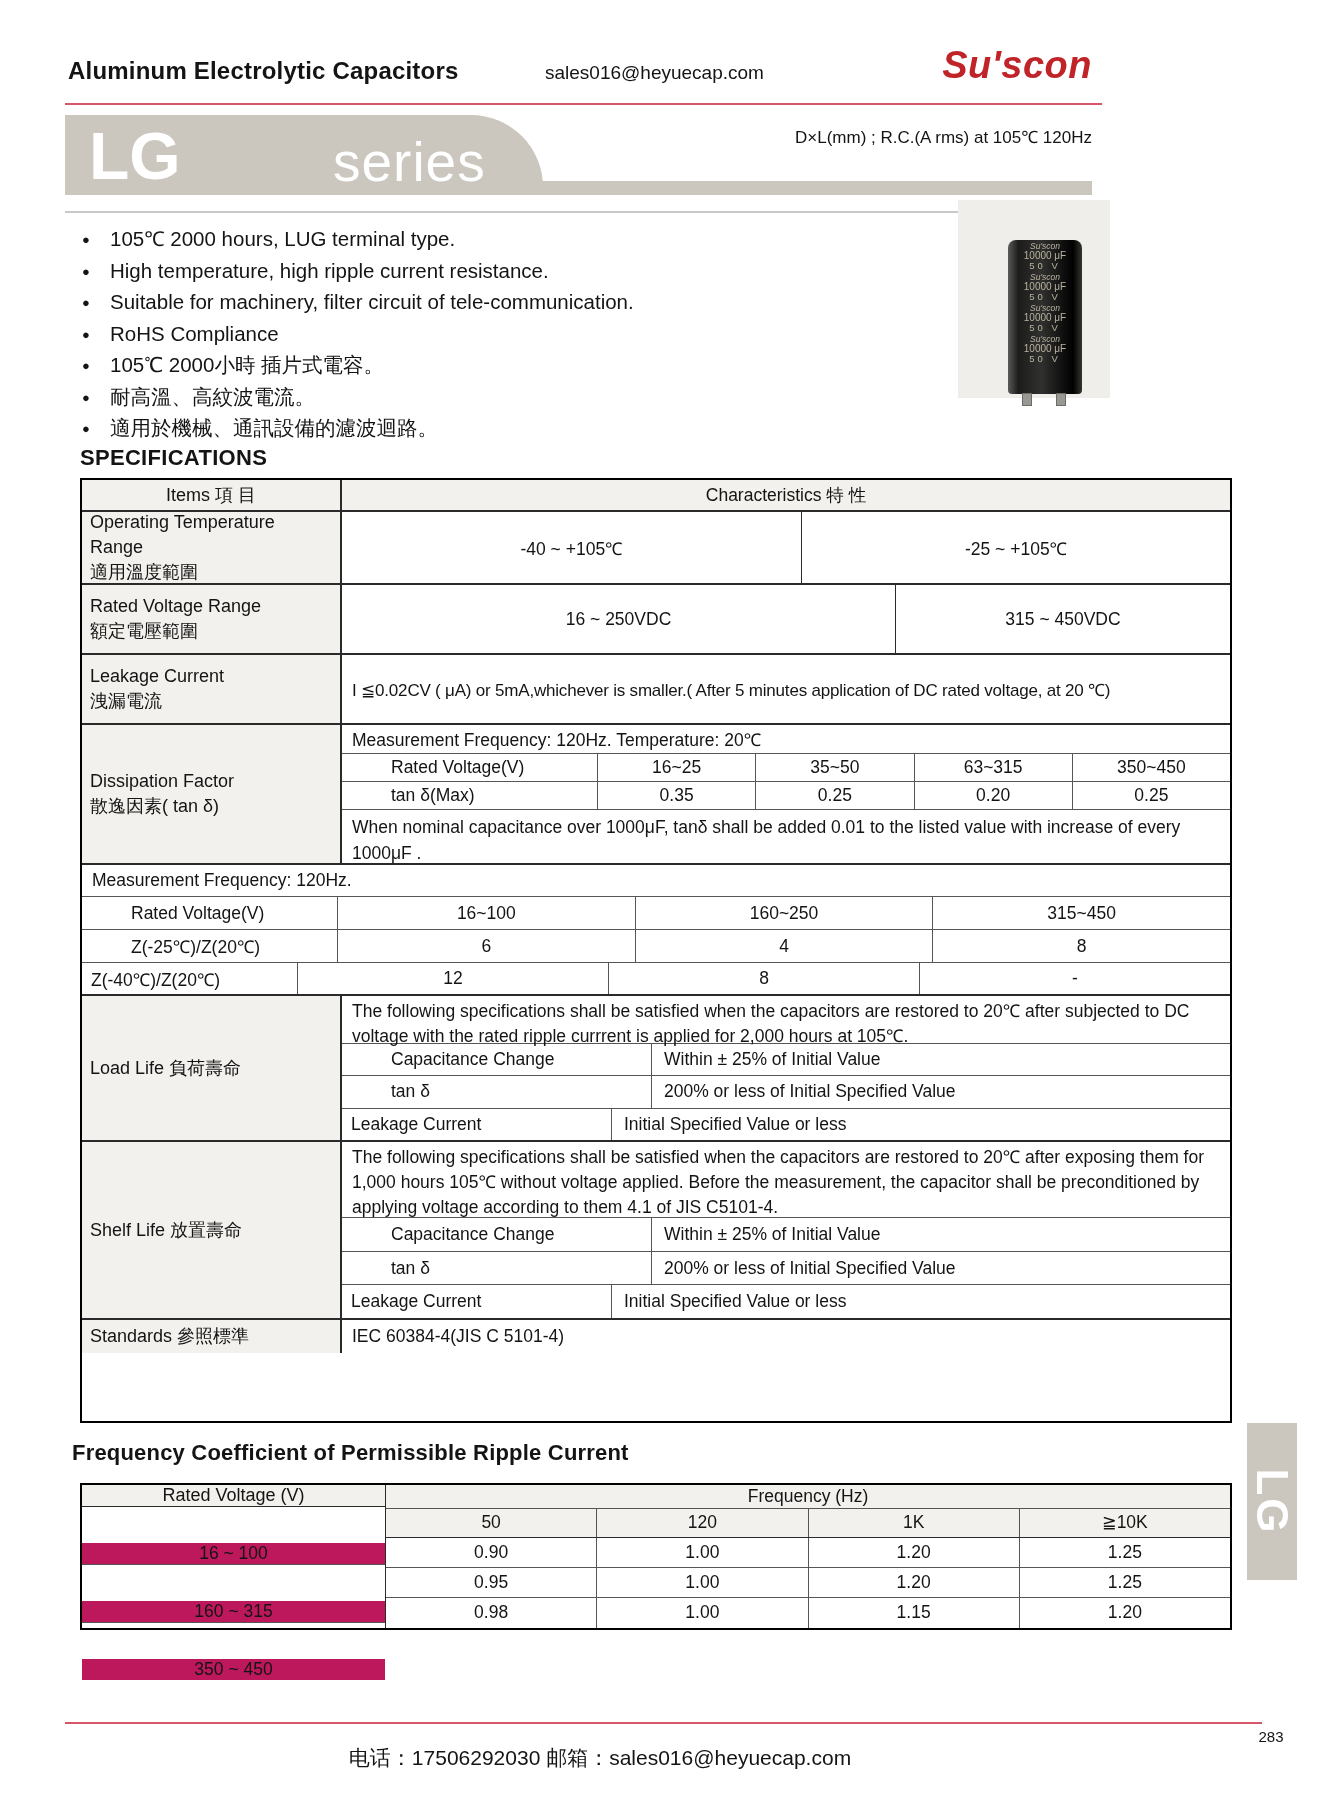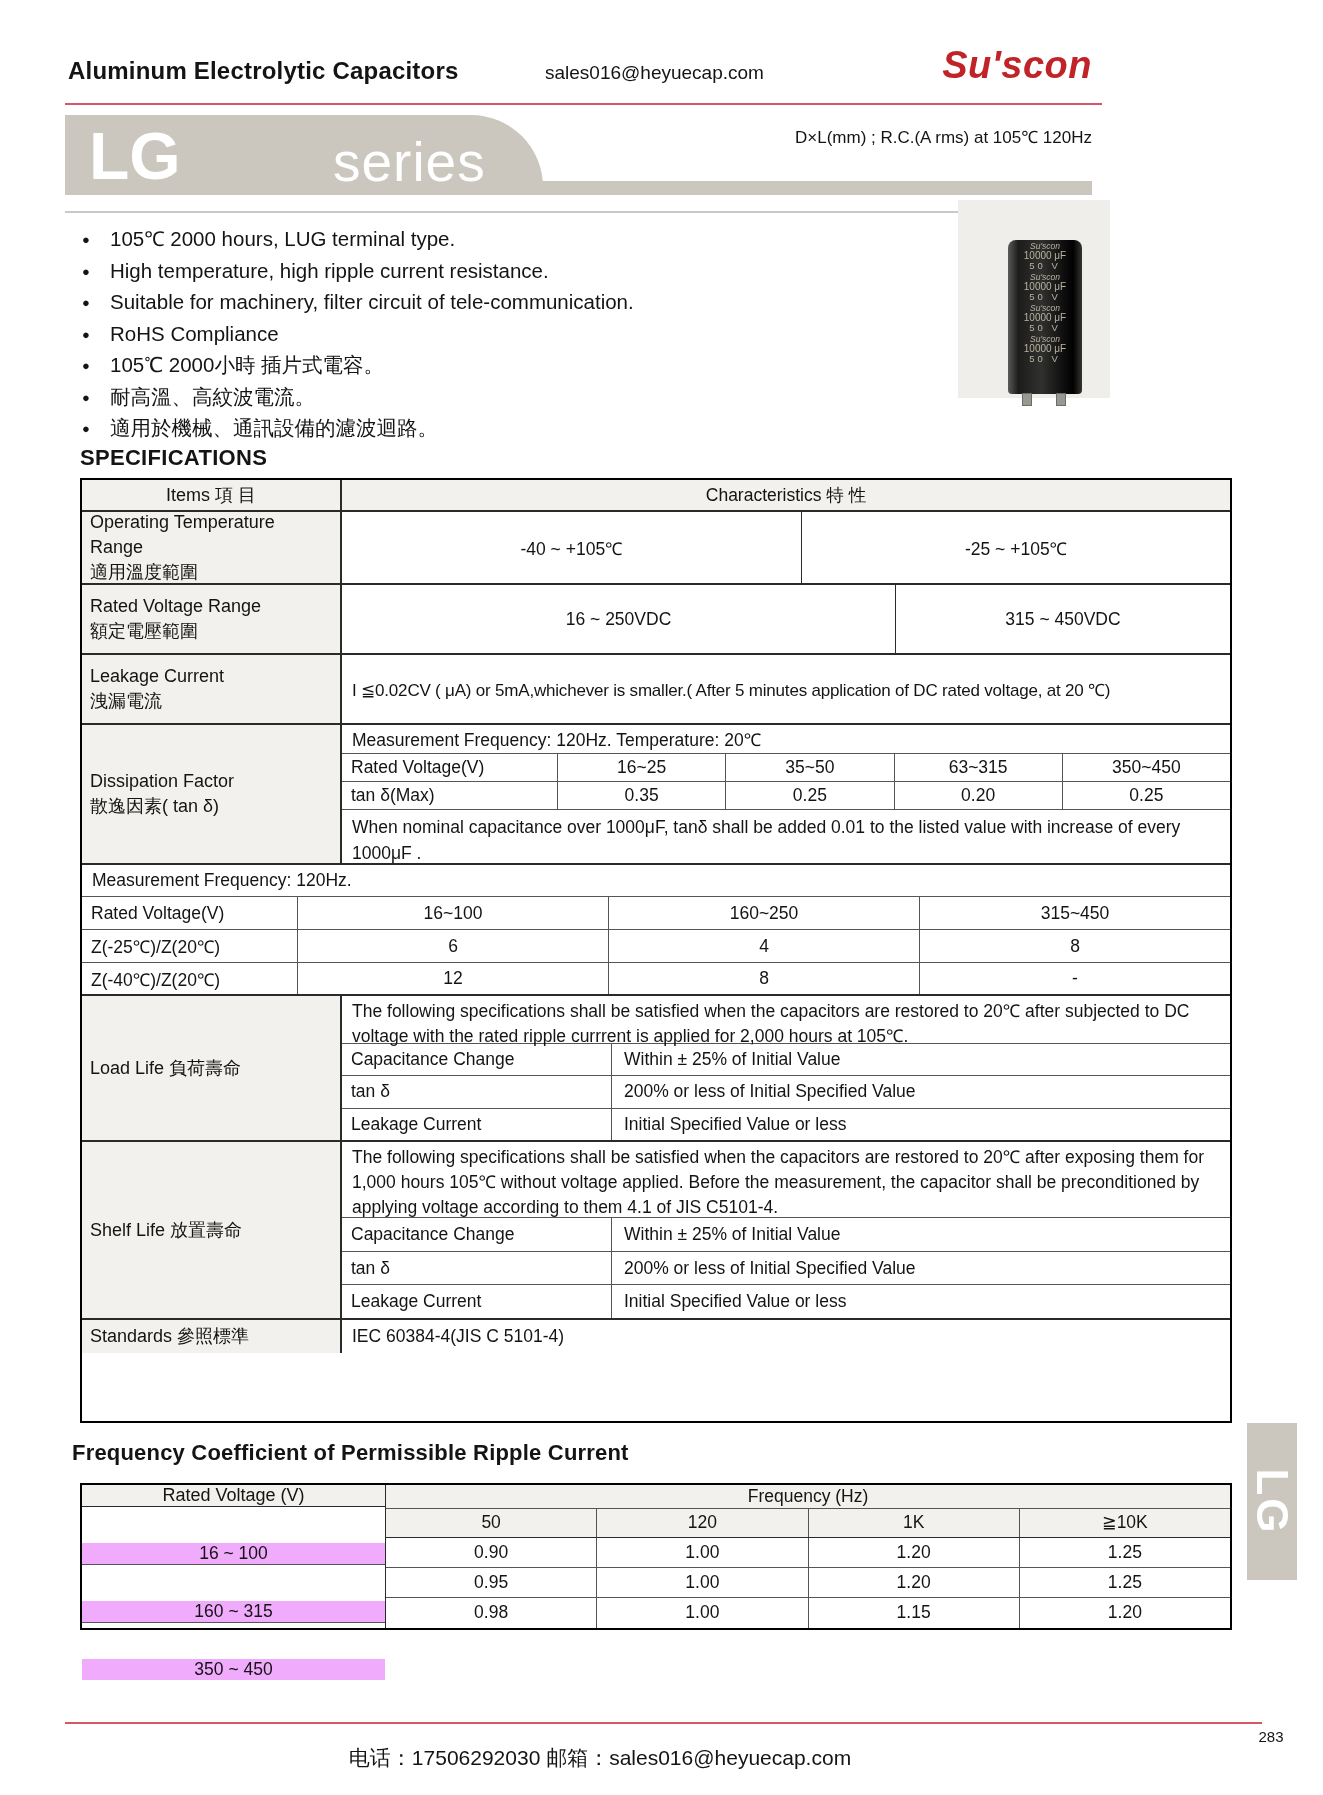--- a/index.html
+++ b/index.html
@@ -54,21 +54,21 @@
   .srow { display:flex; width:100%; border-bottom:2px solid #2a2a2a; }
   .srow:last-child { border-bottom:none; }
   .c-items { width:260px; flex:none; background:#f2f1ed; border-right:2px solid #2a2a2a;
              display:flex; flex-direction:column; justify-content:center; padding:4px 8px;
              font-size:18px; line-height:25px; }
   .c-items.center { align-items:center; }
   .cell { display:flex; align-items:center; font-size:17.5px; }
   .cell.center { justify-content:center; }
   .cell.pad { padding-left:10px; }
   .vline { border-right:1.5px solid #2a2a2a; }
-  .thin-b { border-bottom:1px solid #555; }
+  .thin-b { border-bottom:1px solid #555;padding-left:40px; }
   .chars { flex:1; display:flex; flex-direction:column; }
   .subrow { display:flex; width:100%; }
   .sublabel { width:216px; flex:none; padding-left:9px; display:flex; align-items:center;
               font-size:17.5px; border-right:1px solid #555; }
   .subcell { flex:1; display:flex; align-items:center; justify-content:center;
              font-size:17.5px; border-right:1px solid #555; }
   .subcell:last-child { border-right:none; }
   .kv-label { width:270px; flex:none; padding-left:9px; display:flex; align-items:center;
               font-size:17.5px; border-right:1px solid #555; }
   .kv-value { flex:1; display:flex; align-items:center; padding-left:12px; font-size:17.5px; }
@@ -76,21 +76,21 @@
   .intro-cell { padding:3px 10px 0 10px; font-size:17.5px; line-height:25px; }
   .nowrap { white-space:nowrap; letter-spacing:-0.2px; }
 
   
   .freq { left:80px; top:1483px; width:1152px; height:147px; border:2.5px solid #000;
           display:flex; background:#fff; }
   .freq-left { width:304px; flex:none; display:flex; flex-direction:column;
                border-right:1.5px solid #2a2a2a; }
   .freq-left .hcell { height:54px; background:#f2f1ed; display:flex; align-items:center;
                justify-content:center; font-size:18px; border-bottom:1.5px solid #2a2a2a; }
-  .freq-left .lcell { height:31px; background:#f0abfc; display:flex; align-items:center;
+  .freq-left .lcell { height:31px; background:#be185d; display:flex; align-items:center;
                justify-content:center; font-size:17.5px; border-bottom:1px solid #555;margin-top:36px; }
   .freq-left .lcell:last-child { border-bottom:none; }
   .freq-right { flex:1; display:flex; flex-direction:column; }
   .freq-hz { height:25px; background:#f2f1ed; display:flex; align-items:center;
              justify-content:center; font-size:17.5px; border-bottom:1px solid #555; }
   .freq-sub { height:29px; display:flex; background:#f2f1ed; border-bottom:1.5px solid #2a2a2a; }
   .freq-sub .fc { flex:1; display:flex; align-items:center; justify-content:center;
              font-size:17.5px; border-right:1px solid #555; }
   .freq-row { height:31px; display:flex; border-bottom:1px solid #555; }
   .freq-row:last-child { border-bottom:none; }

